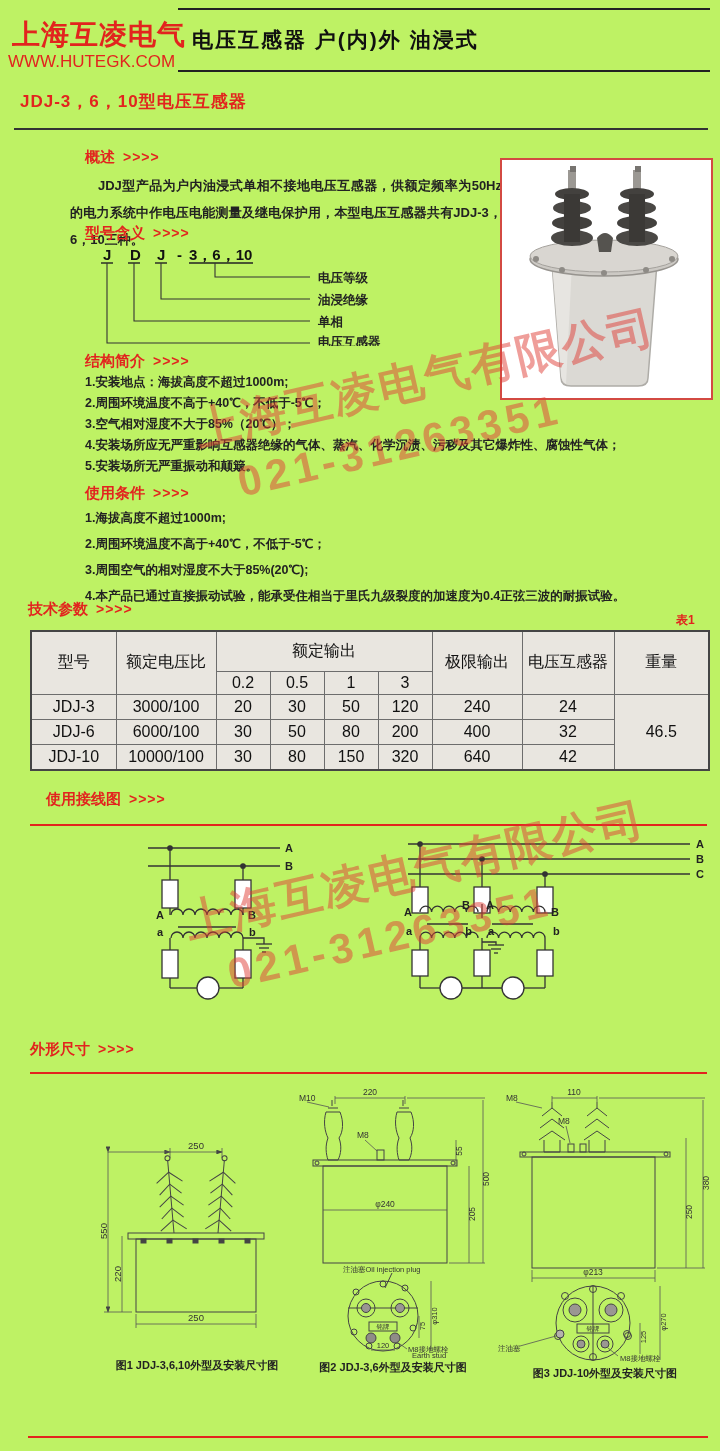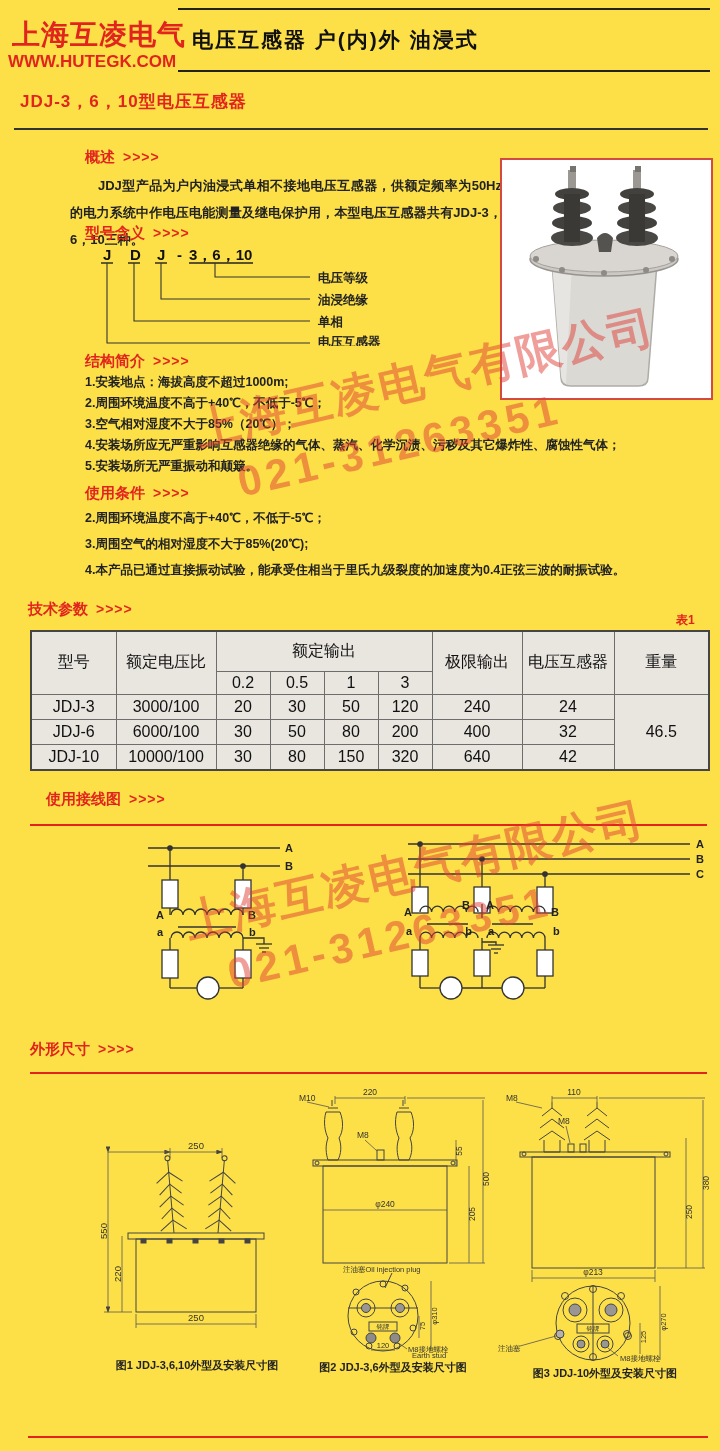--- a/index.html
+++ b/index.html
@@ -1,21 +1,21 @@
 <!DOCTYPE html>
 <html><head>
 <meta charset="utf-8">
 <style>
   html,body{margin:0;padding:0;background:#888;}
-  #page{position:relative;width:720px;height:1451px;background:#fde047;overflow:hidden;
+  #page{position:relative;width:720px;height:1451px;background:#bef264;overflow:hidden;
         font-family:"Liberation Sans",sans-serif;color:#1c1c1c;}
   .abs{position:absolute;}
   
   .logo-cn{left:12px;top:16px;font-size:28px;font-weight:bold;color:#e2241e;letter-spacing:1px;}
-  .logo-url{left:8px;top:52px;font-size:17px;font-weight:bold;color:#e2241e;}
+  .logo-url{left:8px;top:52px;font-size:17px;font-weight:normal;color:#e2241e;}
   .hline{height:2px;background:#222;}
   .page-title{left:192px;top:26px;font-size:21px;font-weight:bold;color:#101010;letter-spacing:2px;}
   .product-title{left:20px;top:90px;font-size:17px;font-weight:bold;color:#e2241e;letter-spacing:1px;}
   
   .sec-head{font-size:15px;font-weight:bold;color:#e2241e;white-space:nowrap;}
   .sec-arrows{margin-left:8px;font-size:14px;letter-spacing:1px;}
   .body-text{font-size:13px;font-weight:bold;line-height:27px;color:#222;text-align:justify;}
   .list-item{font-size:12.5px;font-weight:bold;color:#222;}
   .struct .list-item{line-height:21px;}
   .cond .list-item{line-height:26px;}
@@ -133,20 +133,21 @@
     <div class="list-item">2.周围环境温度不高于+40℃，不低于-5℃；</div>
     <div class="list-item">3.空气相对湿度不大于85%（20℃）；</div>
     <div class="list-item">4.安装场所应无严重影响互感器绝缘的气体、蒸汽、化学沉渍、污秽及其它爆炸性、腐蚀性气体；</div>
     <div class="list-item">5.安装场所无严重振动和颠簸。</div>
   </div>
 
   <div class="abs sec-head" style="left:85px;top:484px;">
     <span>使用条件</span><span class="sec-arrows">&gt;&gt;&gt;&gt;</span>
   </div>
   <div class="abs cond" style="left:85px;top:505px;width:628px;">
+    <div class="list-item">1.海拔高度不超过1000m;</div>
     <div class="list-item">2.周围环境温度不高于+40℃，不低于-5℃；</div>
     <div class="list-item">3.周围空气的相对湿度不大于85%(20℃);</div>
     <div class="list-item">4.本产品已通过直接振动试验，能承受住相当于里氏九级裂度的加速度为0.4正弦三波的耐振试验。</div>
   </div>
 
   <div class="abs sec-head" style="left:28px;top:600px;">
     <span>技术参数</span><span class="sec-arrows">&gt;&gt;&gt;&gt;</span>
   </div>
   <div class="abs tbl-note">表1</div>
 

